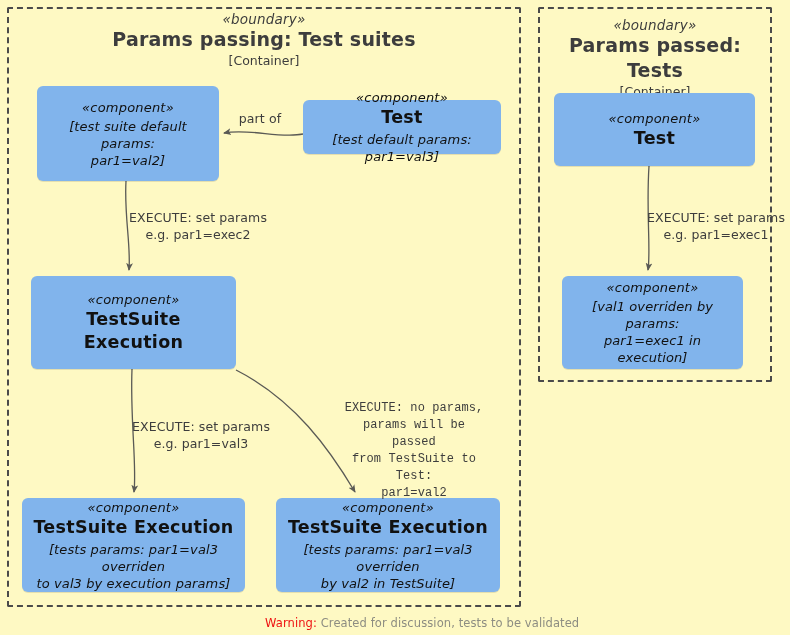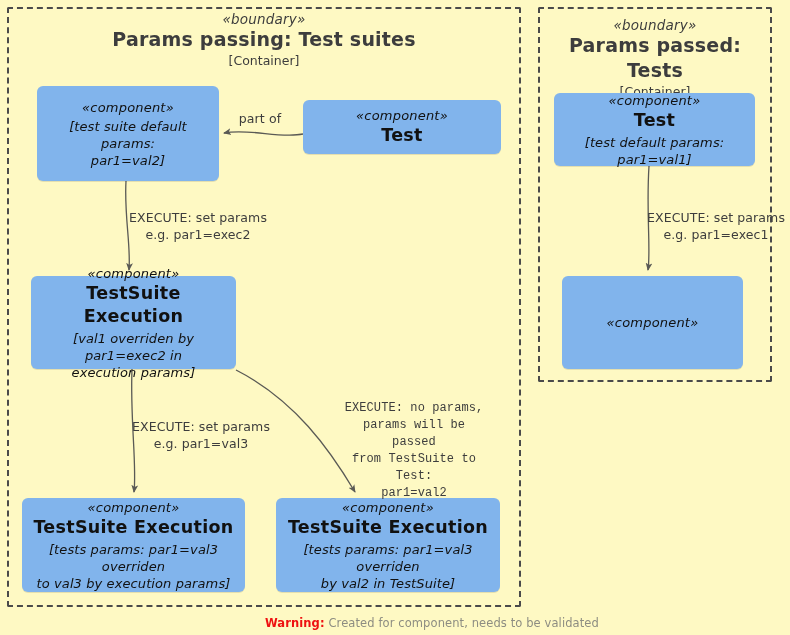--- a/index.html
+++ b/index.html
@@ -101,21 +101,21 @@
     pointer-events: none;
   }
   .warn {
     position: absolute;
     font-size: 11.5px;
     line-height: 15px;
     letter-spacing: 0.1px;
   }
   .warn-key {
     color: #EE1111;
-    font-weight: bold;
+    font-weight: normal;
   }
   .warn-text {
     color: #8d8d82;
   }
 </style>
 </head>
 <body>
 
 <div id="canvas">
 
@@ -155,67 +155,67 @@
 
   <div class="component" style="left:37px; top:86px; width:182px; height:95px;">
     <div class="c-stereotype">«component»</div>
     <div class="c-note">[test suite default params:
 par1=val2]</div>
   </div>
 
   <div class="component" style="left:303px; top:100px; width:198px; height:54px;">
     <div class="c-stereotype">«component»</div>
     <div class="c-name">Test</div>
+    <div class="c-note">[test default params: par1=val3]</div>
   </div>
 
   <div class="component" style="left:31px; top:276px; width:205px; height:93px;">
     <div class="c-stereotype">«component»</div>
     <div class="c-name">TestSuite Execution</div>
-    <div class="c-note">[val1 overriden by par1=exec2 in
-execution params]</div>
   </div>
 
   <div class="component" style="left:22px; top:498px; width:223px; height:94px;">
     <div class="c-stereotype">«component»</div>
     <div class="c-name">TestSuite Execution</div>
     <div class="c-note">[tests params: par1=val3 overriden
 to val3 by execution params]</div>
   </div>
 
   <div class="component" style="left:276px; top:498px; width:224px; height:94px;">
     <div class="c-stereotype">«component»</div>
     <div class="c-name">TestSuite Execution</div>
     <div class="c-note">[tests params: par1=val3 overriden
 by val2 in TestSuite]</div>
   </div>
 
   <div class="component" style="left:554px; top:93px; width:201px; height:73px;">
     <div class="c-stereotype">«component»</div>
     <div class="c-name">Test</div>
-    <div class="c-note">[test default params: par1=val1]</div>
   </div>
 
   <div class="component" style="left:562px; top:276px; width:181px; height:93px;">
     <div class="c-stereotype">«component»</div>
+    <div class="c-note">[val1 overriden by params:
+par1=exec1 in execution]</div>
   </div>
 
   <div class="edge-label" style="left:228px; top:110px; width:64px;">part of</div>
 
   <div class="edge-label" style="left:128px; top:209px; width:140px; text-align:center;">EXECUTE: set params
 e.g. par1=exec2</div>
 
   <div class="edge-label" style="left:131px; top:418px; width:140px; text-align:center;">EXECUTE: set params
 e.g. par1=val3</div>
 
   <div class="edge-label small" style="left:338px; top:400px; width:152px; text-align:center;">EXECUTE: no params,
 params will be passed
 from TestSuite to Test:
 par1=val2</div>
 
   <div class="edge-label" style="left:646px; top:209px; width:140px; text-align:center;">EXECUTE: set params
 e.g. par1=exec1</div>
 
   <div class="warn" style="left:265px; top:616px;">
     <span class="warn-key">Warning:</span>
-    <span class="warn-text">Created for component, needs to be validated</span>
+    <span class="warn-text">Created for discussion, tests to be validated</span>
   </div>
 
 </div>
 
 </body></html>

